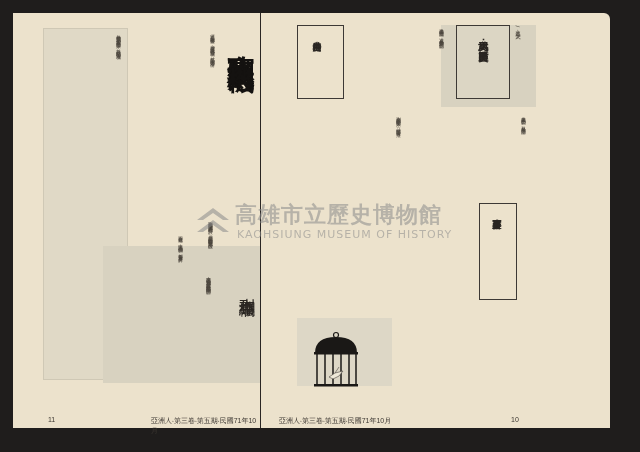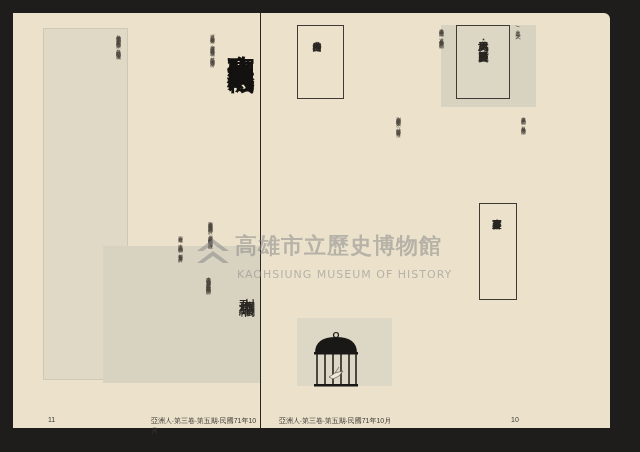--- a/index.html
+++ b/index.html
@@ -10,21 +10,21 @@
   .page.right{left:248px;width:349px;border-radius:0 6px 0 0;}
   .gutter{position:absolute;left:247px;top:0;width:2px;height:415px;background:#2a2624;}
   .block{position:absolute;background:#dcd6c4;}
   .vtext{position:absolute;writing-mode:vertical-rl;text-orientation:upright;color:#2a2622;}
   .textcol{position:absolute;writing-mode:vertical-rl;font-size:4.5px;line-height:6.2px;color:#4a443c;overflow:hidden;letter-spacing:0.6px;}
   .box{position:absolute;border:1px solid #3d3935;}
   .title{font-family:"DejaVu Serif",serif;font-weight:bold;color:#141210;letter-spacing:2px;}
   .folio{position:absolute;font-size:7px;color:#3b3631;font-family:"Liberation Sans",sans-serif;}
   .watermark{position:absolute;left:195px;top:200px;width:260px;height:50px;opacity:0.55;}
   .wm-cn{position:absolute;left:40px;top:0;font-size:22px;color:#8b8b8b;font-weight:bold;letter-spacing:1px;white-space:nowrap;}
-  .wm-en{position:absolute;left:42px;top:37px;font-size:11px;color:#8b8b8b;letter-spacing:1px;white-space:nowrap;}
+  .wm-en{position:absolute;left:42px;top:28px;font-size:11px;color:#8b8b8b;letter-spacing:1px;white-space:nowrap;}
 </style>
 </head>
 <body>
 
 <div class="spread">
 
   <div class="page left">
 
     <div class="block" style="left:30px;top:15px;width:83px;height:350px;background:#e0d9c6;border:1px solid #cfc8b5;"></div>
     <div class="block" style="left:90px;top:233px;width:190px;height:137px;background:#d8d2c0;"></div>
@@ -81,21 +81,21 @@
       <line x1="45" y1="23" x2="45" y2="54" stroke="#1a1816" stroke-width="1.5"></line>
       <rect x="3" y="53" width="44" height="2.5" fill="#1a1816"></rect>
       <path d="M18 46 L24 42 L32 40 L28 45 L22 48 Z" fill="#efe9d8" stroke="#4a4540" stroke-width="0.6"></path>
       <path d="M24 42 L28 36" stroke="#4a4540" stroke-width="0.6"></path>
     </svg>
 
     <div class="folio" style="left:18px;top:403px;">亞洲人‧第三卷‧第五期‧民國71年10月</div>
     <div class="folio" style="left:250px;top:403px;">10</div>
   </div>
 
-  <div class="watermark" style="left:182px;top:187px;margin-top:31px;">
+  <div class="watermark" style="left:182px;top:187px;">
     <svg style="position:absolute;left:0;top:4px;" width="36" height="36" viewBox="0 0 36 36">
       <path d="M2 16 L18 4 L34 16 L28 16 L18 9 L8 16 Z" fill="#8b8b8b"></path>
       <path d="M2 28 L18 16 L34 28 L28 28 L18 21 L8 28 Z" fill="#8b8b8b"></path>
     </svg>
     <div class="wm-cn">高雄市立歷史博物館</div>
     <div class="wm-en">KAOHSIUNG MUSEUM OF HISTORY</div>
   </div>
 </div>
 
 </body></html>

